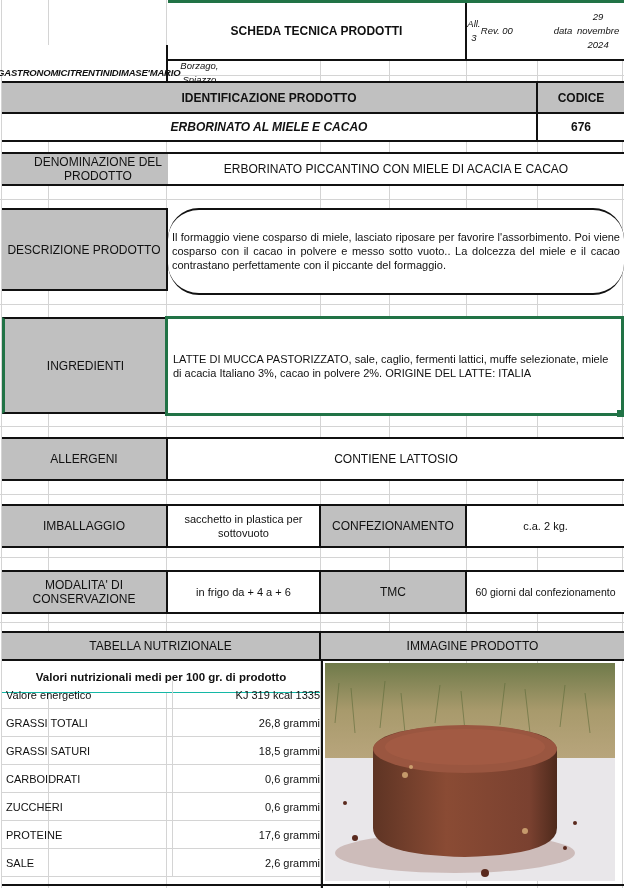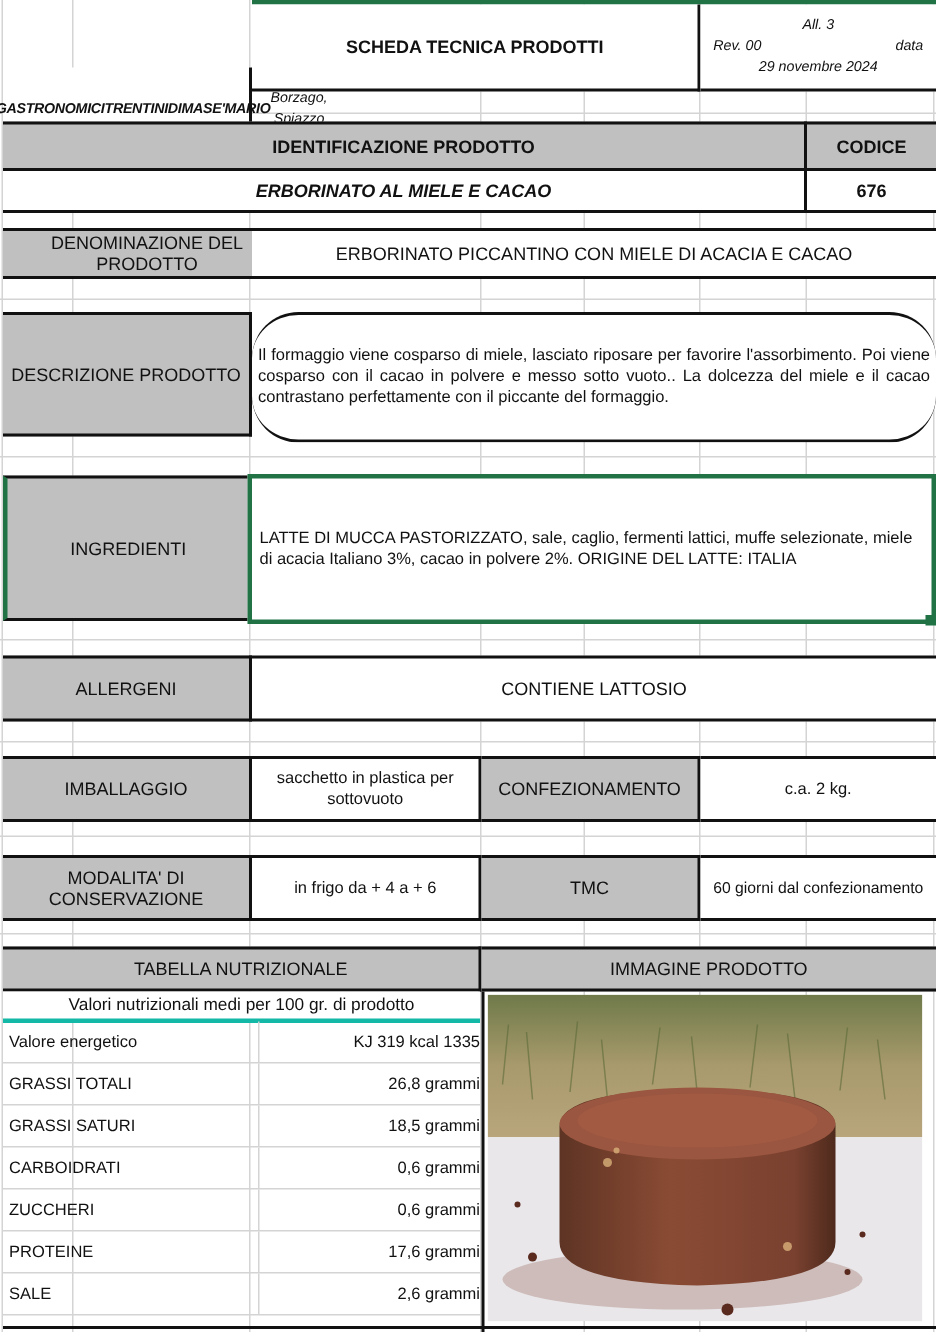--- a/index.html
+++ b/index.html
@@ -10,21 +10,21 @@
   .vline{position:absolute;top:0;height:888px;width:1px;background:#d4d4d4;}
   .hline{position:absolute;left:0;width:624px;height:1px;background:#d4d4d4;}
   .cell{position:absolute;box-sizing:border-box;display:flex;align-items:center;justify-content:center;text-align:center;}
   .gray{background:#c0c0c0;}
   .white{background:#fff;}
   .bt{border-top:2px solid #111;}
   .bb{border-bottom:2px solid #111;}
   .br{border-right:2px solid #111;}
   .hdr-left{flex-direction:row;font-size:9.5px;line-height:14px;font-style:italic;margin-top:42px;}
   .hdr-left .bold{font-weight:bold;letter-spacing:-0.2px;}
-  .hdr-right{flex-direction:column;font-size:9.5px;line-height:14px;font-style:italic;}
+  .hdr-right{flex-direction:row;font-size:9.5px;line-height:14px;font-style:italic;}
   .lbl{font-size:12px;line-height:14px;}
   .val{font-size:12px;line-height:14px;}
   .small{font-size:11px;line-height:14px;}
   .title-b{font-weight:bold;font-size:12px;}
   .desc{justify-content:flex-start;text-align:justify;padding:0 4px;font-size:11px;line-height:14px;}
   .green-border{border:3px solid #217346;}
   .green-handle{position:absolute;width:7px;height:7px;background:#217346;}
   .nut-row{position:absolute;left:2px;width:318px;height:28px;box-sizing:border-box;display:flex;align-items:center;font-size:11px;border-bottom:1px solid #d4d4d4;}
   .nut-row .n-lbl{width:166px;padding-left:4px;border-right:1px solid #d4d4d4;height:100%;display:flex;align-items:center;}
   .nut-row .n-val{flex:1;text-align:right;}
@@ -92,21 +92,21 @@
 <div class="cell white small bt bb" style="left:467px;top:504px;width:157px;height:44px;">c.a. 2 kg.</div>
 
 <div class="cell gray lbl bt bb br" style="left:2px;top:570px;width:166px;height:44px;padding:0 20px;">MODALITA' DI CONSERVAZIONE</div>
 <div class="cell white small bt bb br" style="left:168px;top:570px;width:153px;height:44px;">in frigo da + 4 a + 6</div>
 <div class="cell gray lbl bt bb br" style="left:321px;top:570px;width:146px;height:44px;">TMC</div>
 <div class="cell white small bt bb" style="left:467px;top:570px;width:157px;height:44px;font-size:10.5px;">60 giorni dal confezionamento</div>
 
 <div class="cell gray lbl bt bb br" style="left:2px;top:631px;width:319px;height:30px;">TABELLA NUTRIZIONALE</div>
 <div class="cell gray lbl bt bb" style="left:321px;top:631px;width:303px;height:30px;">IMMAGINE PRODOTTO</div>
 
-<div class="cell white" style="left:2px;top:661px;width:318px;height:21px;font-weight:normal;font-size:11.5px;border-bottom:3px solid #14b8a6;">Valori nutrizionali medi per 100 gr. di prodotto</div>
+<div class="cell white" style="left:2px;top:661px;width:318px;height:32px;font-weight:bold;font-size:11.5px;border-bottom:1px solid #14b8a6;">Valori nutrizionali medi per 100 gr. di prodotto</div>
 <div id="nut-rows">
     <div class="nut-row" style="top: 681px;">
       <div class="n-lbl">Valore energetico</div>
       <div class="n-val">KJ 319 kcal 1335</div>
     </div>
     <div class="nut-row" style="top: 709px;">
       <div class="n-lbl">GRASSI TOTALI</div>
       <div class="n-val">26,8 grammi</div>
     </div>
     <div class="nut-row" style="top: 737px;">

